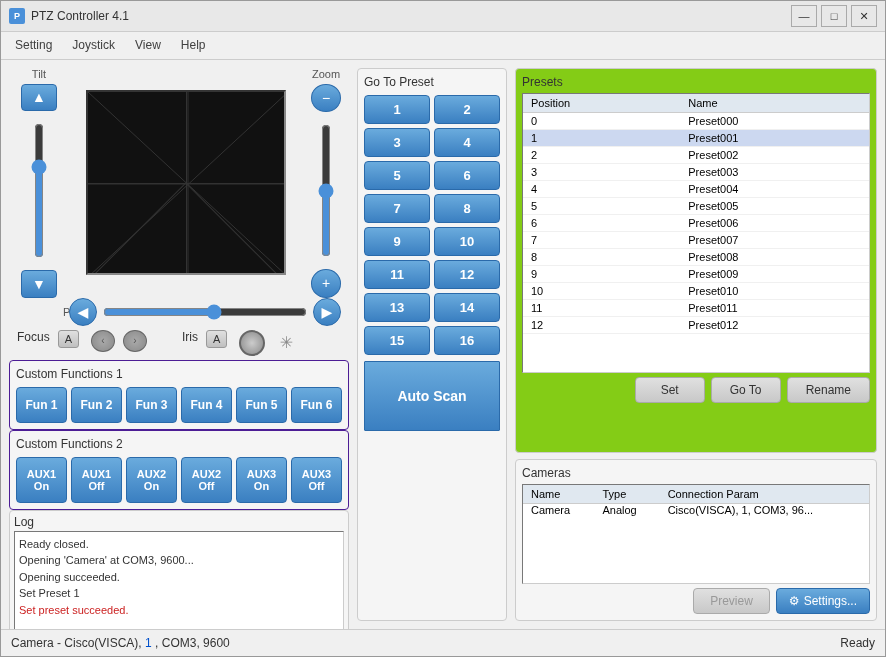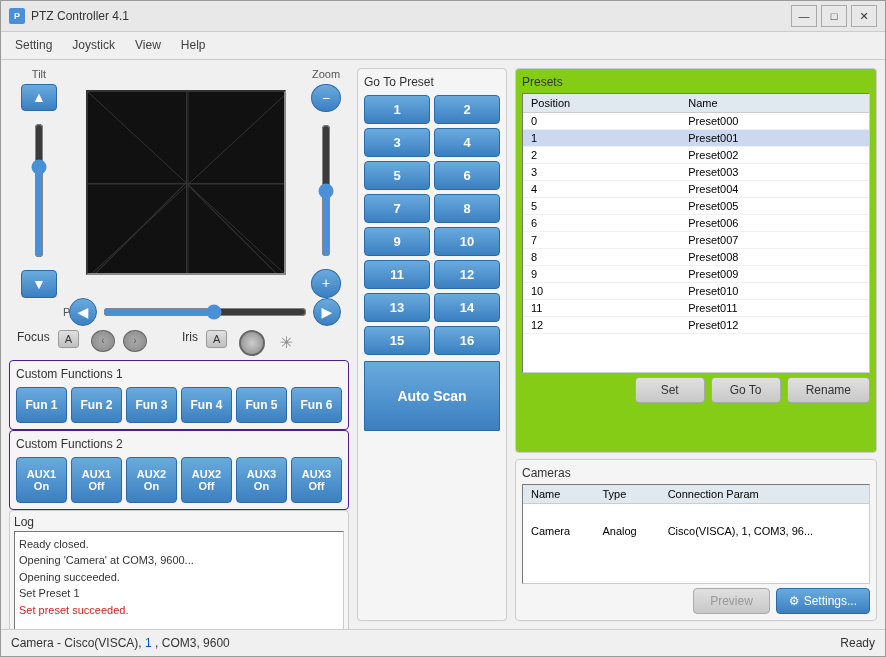--- a/index.html
+++ b/index.html
@@ -381,21 +381,21 @@
     }
     .cameras-table th {
       background: #e0e8f0;
       border-bottom: 1px solid #ccc;
       padding: 3px 8px;
       text-align: left;
       font-size: 11px;
       font-weight: normal;
     }
     .cameras-table td {
-      padding: 21px 8px;
+      padding: 0 8px;
       font-size: 11px;
     }
 
     .camera-actions {
       display: flex;
       gap: 6px;
       margin-top: 4px;
       justify-content: flex-end;
     }
     .preview-btn {

